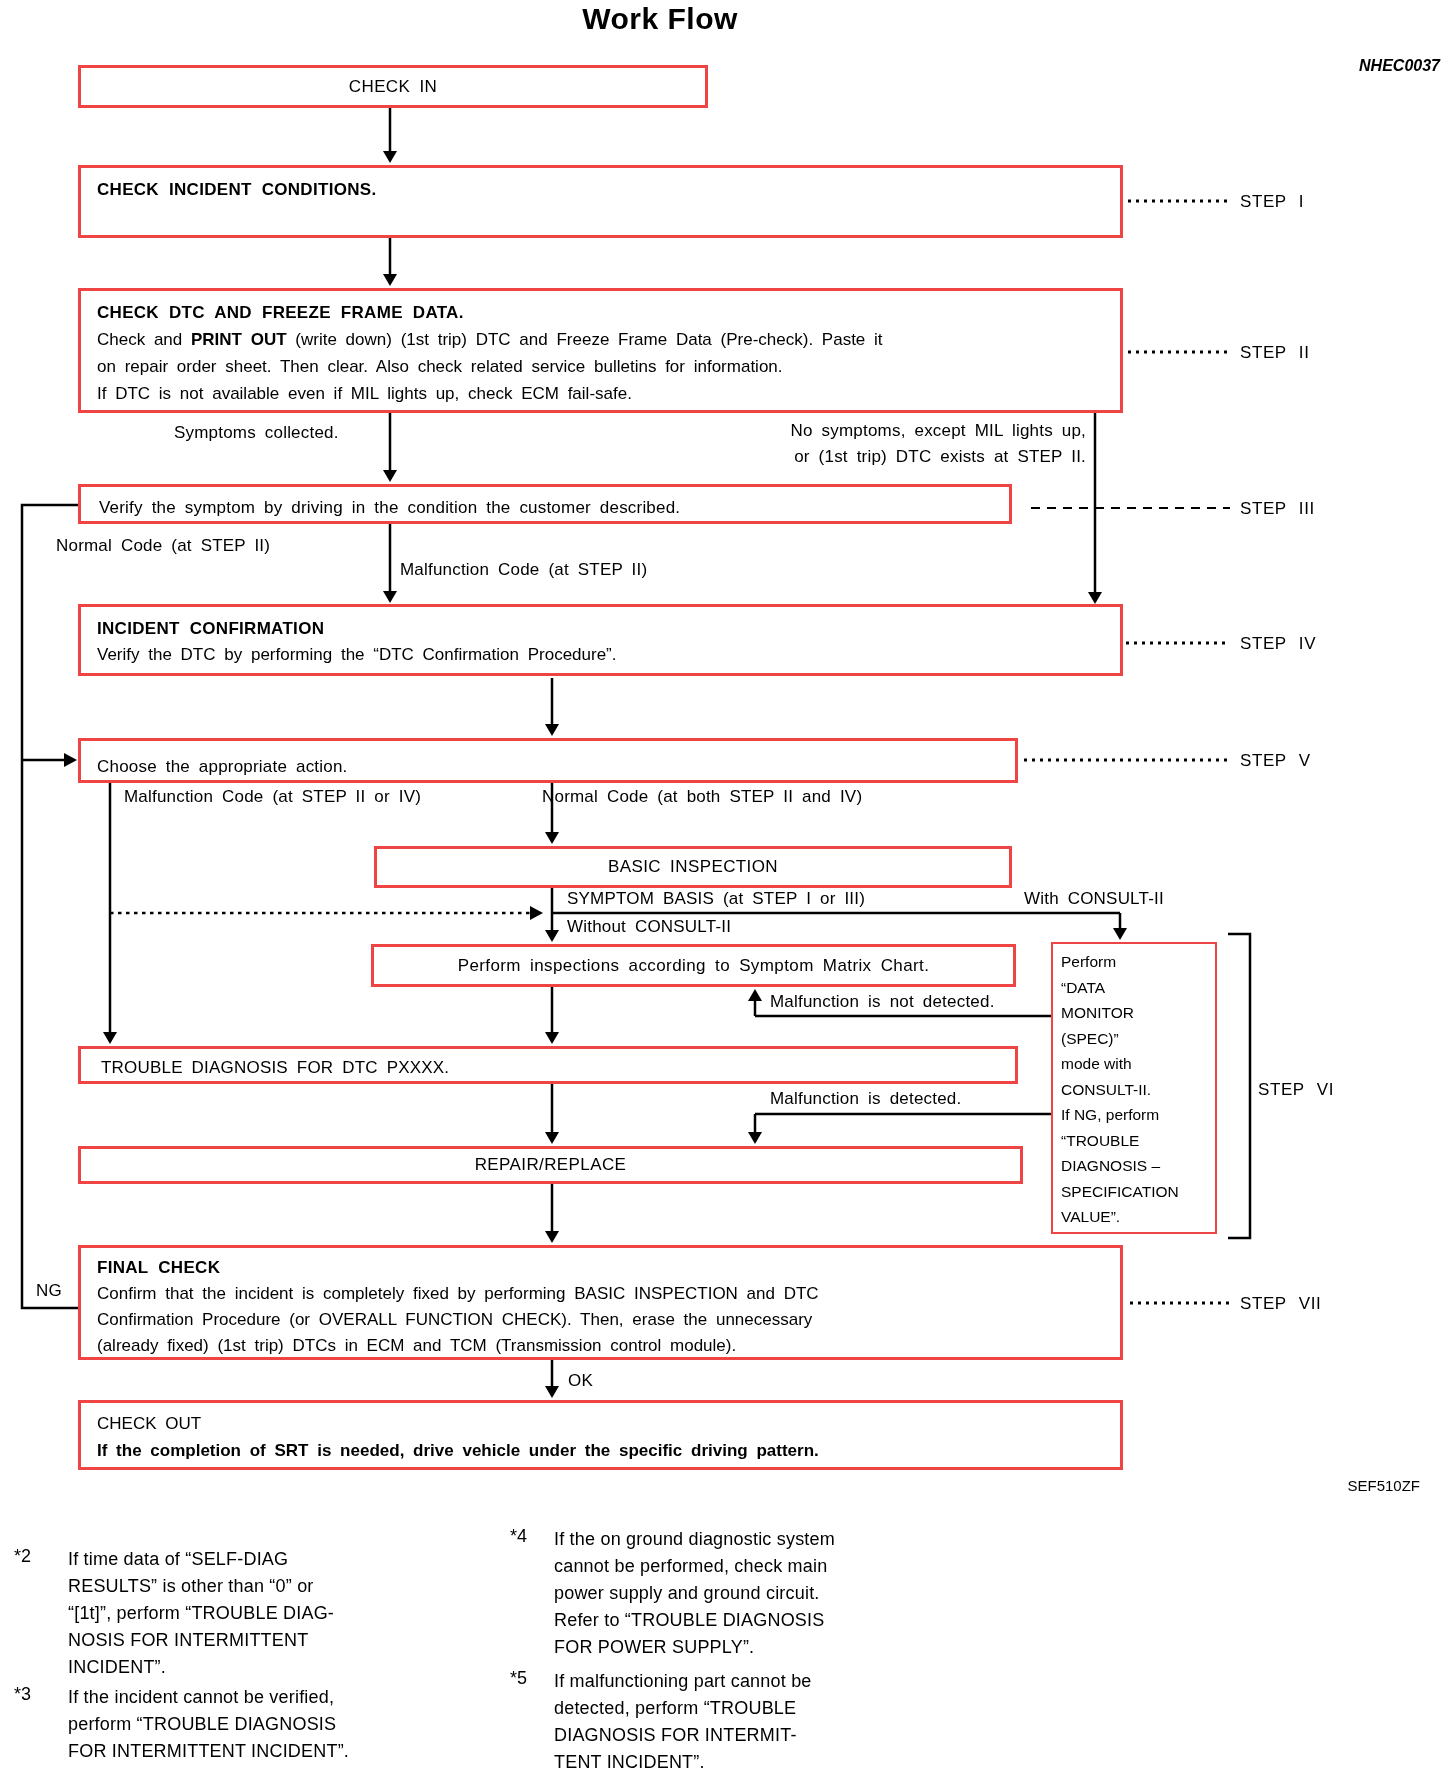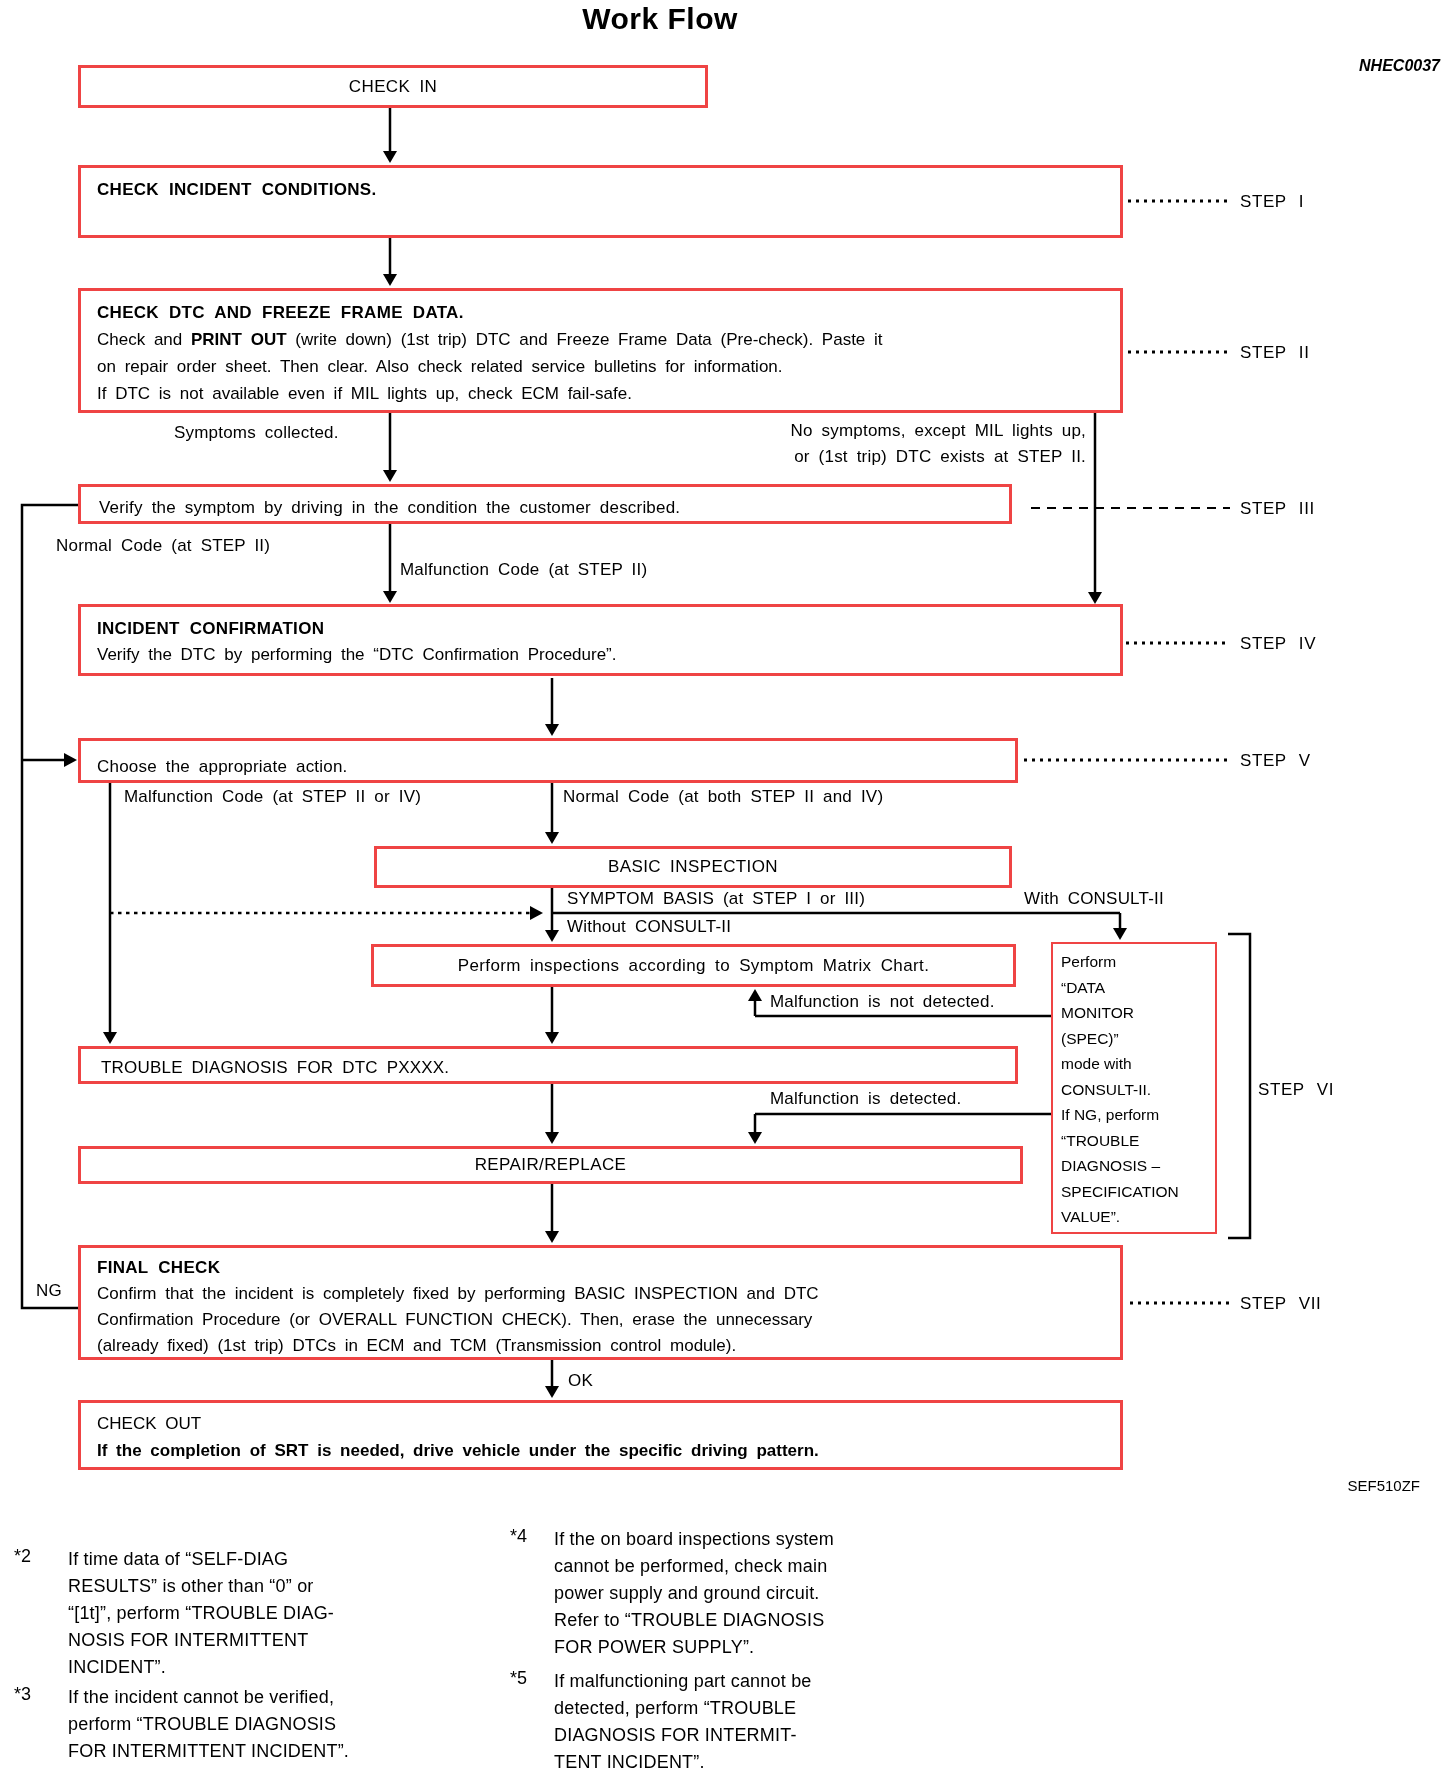--- a/index.html
+++ b/index.html
@@ -140,21 +140,21 @@
     <div class="bl">Verify the DTC by performing the “DTC Confirmation Procedure”.</div>
   </div>
   <div class="step" style="top:634px;">STEP IV</div>
 
   <div class="box vcenter" style="left:78px;top:738px;width:940px;height:45px;padding-left:16px;">
     <span>Choose the appropriate action.</span>
   </div>
   <div class="step" style="top:751px;">STEP V</div>
 
   <div class="lbl" style="left:124px;top:787px;">Malfunction Code (at STEP II or IV)</div>
-  <div class="lbl" style="left:563px;top:787px;">Normal Code (at both STEP II and IV)</div>
+  <div class="lbl" style="left:542px;top:787px;">Normal Code (at both STEP II and IV)</div>
 
   <div class="box center" style="left:374px;top:846px;width:638px;height:42px;">
     <span>BASIC INSPECTION</span>
   </div>
 
   <div class="lbl" style="left:567px;top:889px;">SYMPTOM BASIS (at STEP I or III)</div>
   <div class="lbl" style="left:1024px;top:889px;">With CONSULT-II</div>
   <div class="lbl" style="left:567px;top:917px;">Without CONSULT-II</div>
 
   <div class="box center" style="left:371px;top:944px;width:645px;height:43px;">
@@ -217,21 +217,21 @@
 
   <div class="fnm" style="left:14px;top:1684px;">*3</div>
   <div class="fnt" style="left:68px;top:1684px;">
     <div>If the incident cannot be verified,</div>
     <div>perform “TROUBLE DIAGNOSIS</div>
     <div>FOR INTERMITTENT INCIDENT”.</div>
   </div>
 
   <div class="fnm" style="left:510px;top:1526px;">*4</div>
   <div class="fnt" style="left:554px;top:1526px;">
-    <div>If the on board inspections system</div>
+    <div>If the on ground diagnostic system</div>
     <div>cannot be performed, check main</div>
     <div>power supply and ground circuit.</div>
     <div>Refer to “TROUBLE DIAGNOSIS</div>
     <div>FOR POWER SUPPLY”.</div>
   </div>
 
   <div class="fnm" style="left:510px;top:1668px;">*5</div>
   <div class="fnt" style="left:554px;top:1668px;">
     <div>If malfunctioning part cannot be</div>
     <div>detected, perform “TROUBLE</div>

